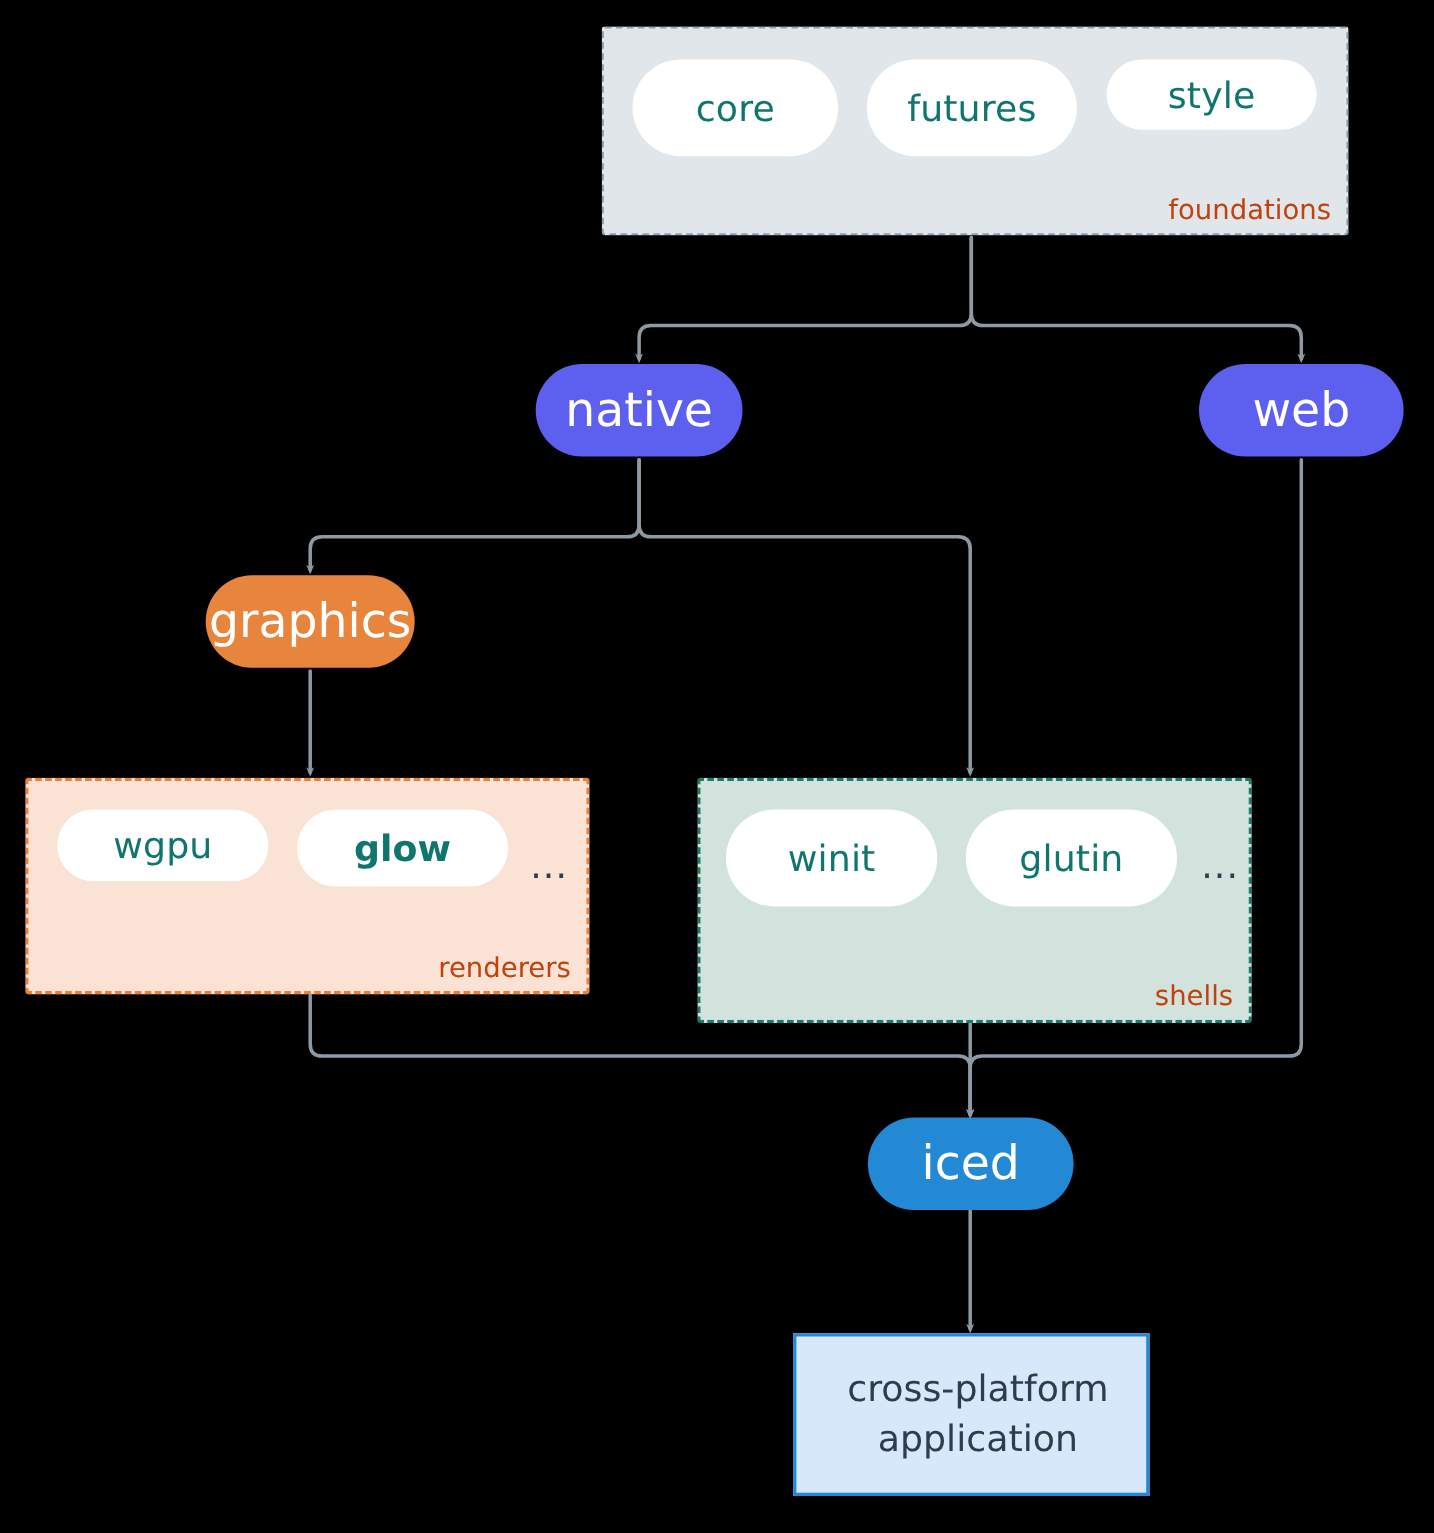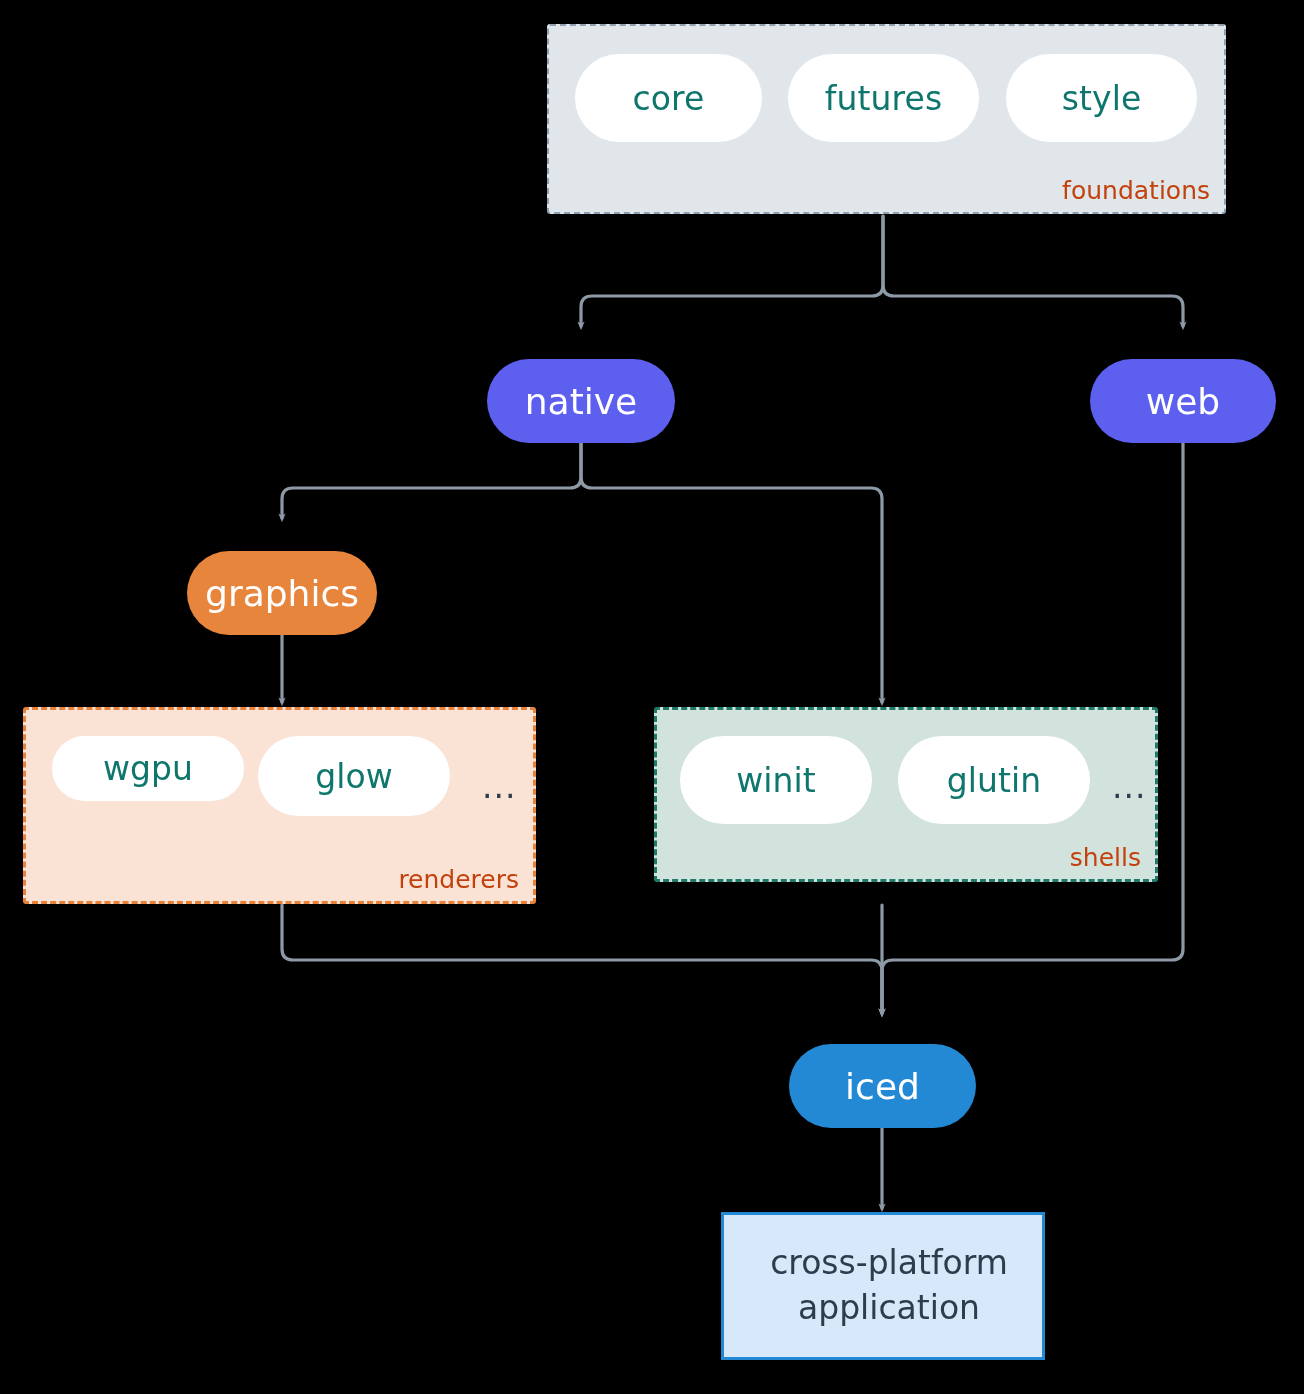--- a/index.html
+++ b/index.html
@@ -53,24 +53,23 @@
     background: #ffffff;
     color: #0f766e;
   }
   .node {
     position: absolute;
     box-sizing: border-box;
     display: flex;
     align-items: center;
     justify-content: center;
     border-radius: 999px;
-    font-size: 36px;
+    font-size: 43px;
     color: #ffffff;
     white-space: nowrap;
-    margin-top: 28px;
   }
   .ellipsis {
     position: absolute;
     font-size: 33px;
     color: #2d3d4d;
     letter-spacing: 1px;
     line-height: 1;
   }
   .rect-node {
     position: absolute;
@@ -90,21 +89,21 @@
     border: 2px dashed #8fa1b0;
     border-radius: 3px;
   }
   #cluster-renderers {
     left: 23px; top: 707px; width: 513px; height: 197px;
     background: #fae2d4;
     border: 3px dashed #e8823a;
     border-radius: 3px;
   }
   #cluster-shells {
-    left: 654px; top: 707px; width: 504px; height: 175px;
+    left: 634px; top: 707px; width: 504px; height: 223px;
     background: #d2e3dd;
     border: 3px dashed #1f7a69;
     border-radius: 3px;
     text-align: center;
   }
 </style>
 </head>
 <body>
 
 <div id="canvas">
@@ -137,21 +136,21 @@
     </g>
   </svg>
 
   <div class="cluster" id="cluster-foundations">
     <div class="pill pill-white" style="left:26px; top:28px; width:187px; height:88px;">
       <span>core</span>
     </div>
     <div class="pill pill-white" style="left:239px; top:28px; width:191px; height:88px;">
       <span>futures</span>
     </div>
-    <div class="pill pill-white" style="left:457px; top:28px; width:191px; height:88px;">
+    <div class="pill pill-white" style="left:457px; top:28px; width:191px; height:64px;">
       <span>style</span>
     </div>
     <div class="cluster-label">foundations</div>
   </div>
 
   <div class="node" style="left:487px; top:331px; width:188px; height:84px; background:#5d5fef;">
     <span>native</span>
   </div>
 
   <div class="node" style="left:1090px; top:331px; width:186px; height:84px; background:#5d5fef;">
@@ -159,21 +158,21 @@
   </div>
 
   <div class="node" style="left:187px; top:523px; width:190px; height:84px; background:#e8853c;">
     <span>graphics</span>
   </div>
 
   <div class="cluster" id="cluster-renderers">
     <div class="pill pill-white" style="left:26px; top:26px; width:192px; height:65px;">
       <span>wgpu</span>
     </div>
-    <div class="pill pill-white" style="left:232px; top:26px; width:192px; height:80px;">
+    <div class="pill pill-white" style="left:244px; top:26px; width:192px; height:70px;font-weight:bold;">
       <span>glow</span>
     </div>
     <div class="ellipsis" style="left:456px; top:60px;">...</div>
     <div class="cluster-label">renderers</div>
   </div>
 
   <div class="cluster" id="cluster-shells">
     <div class="pill pill-white" style="left:23px; top:26px; width:192px; height:88px;">
       <span>winit</span>
     </div>

